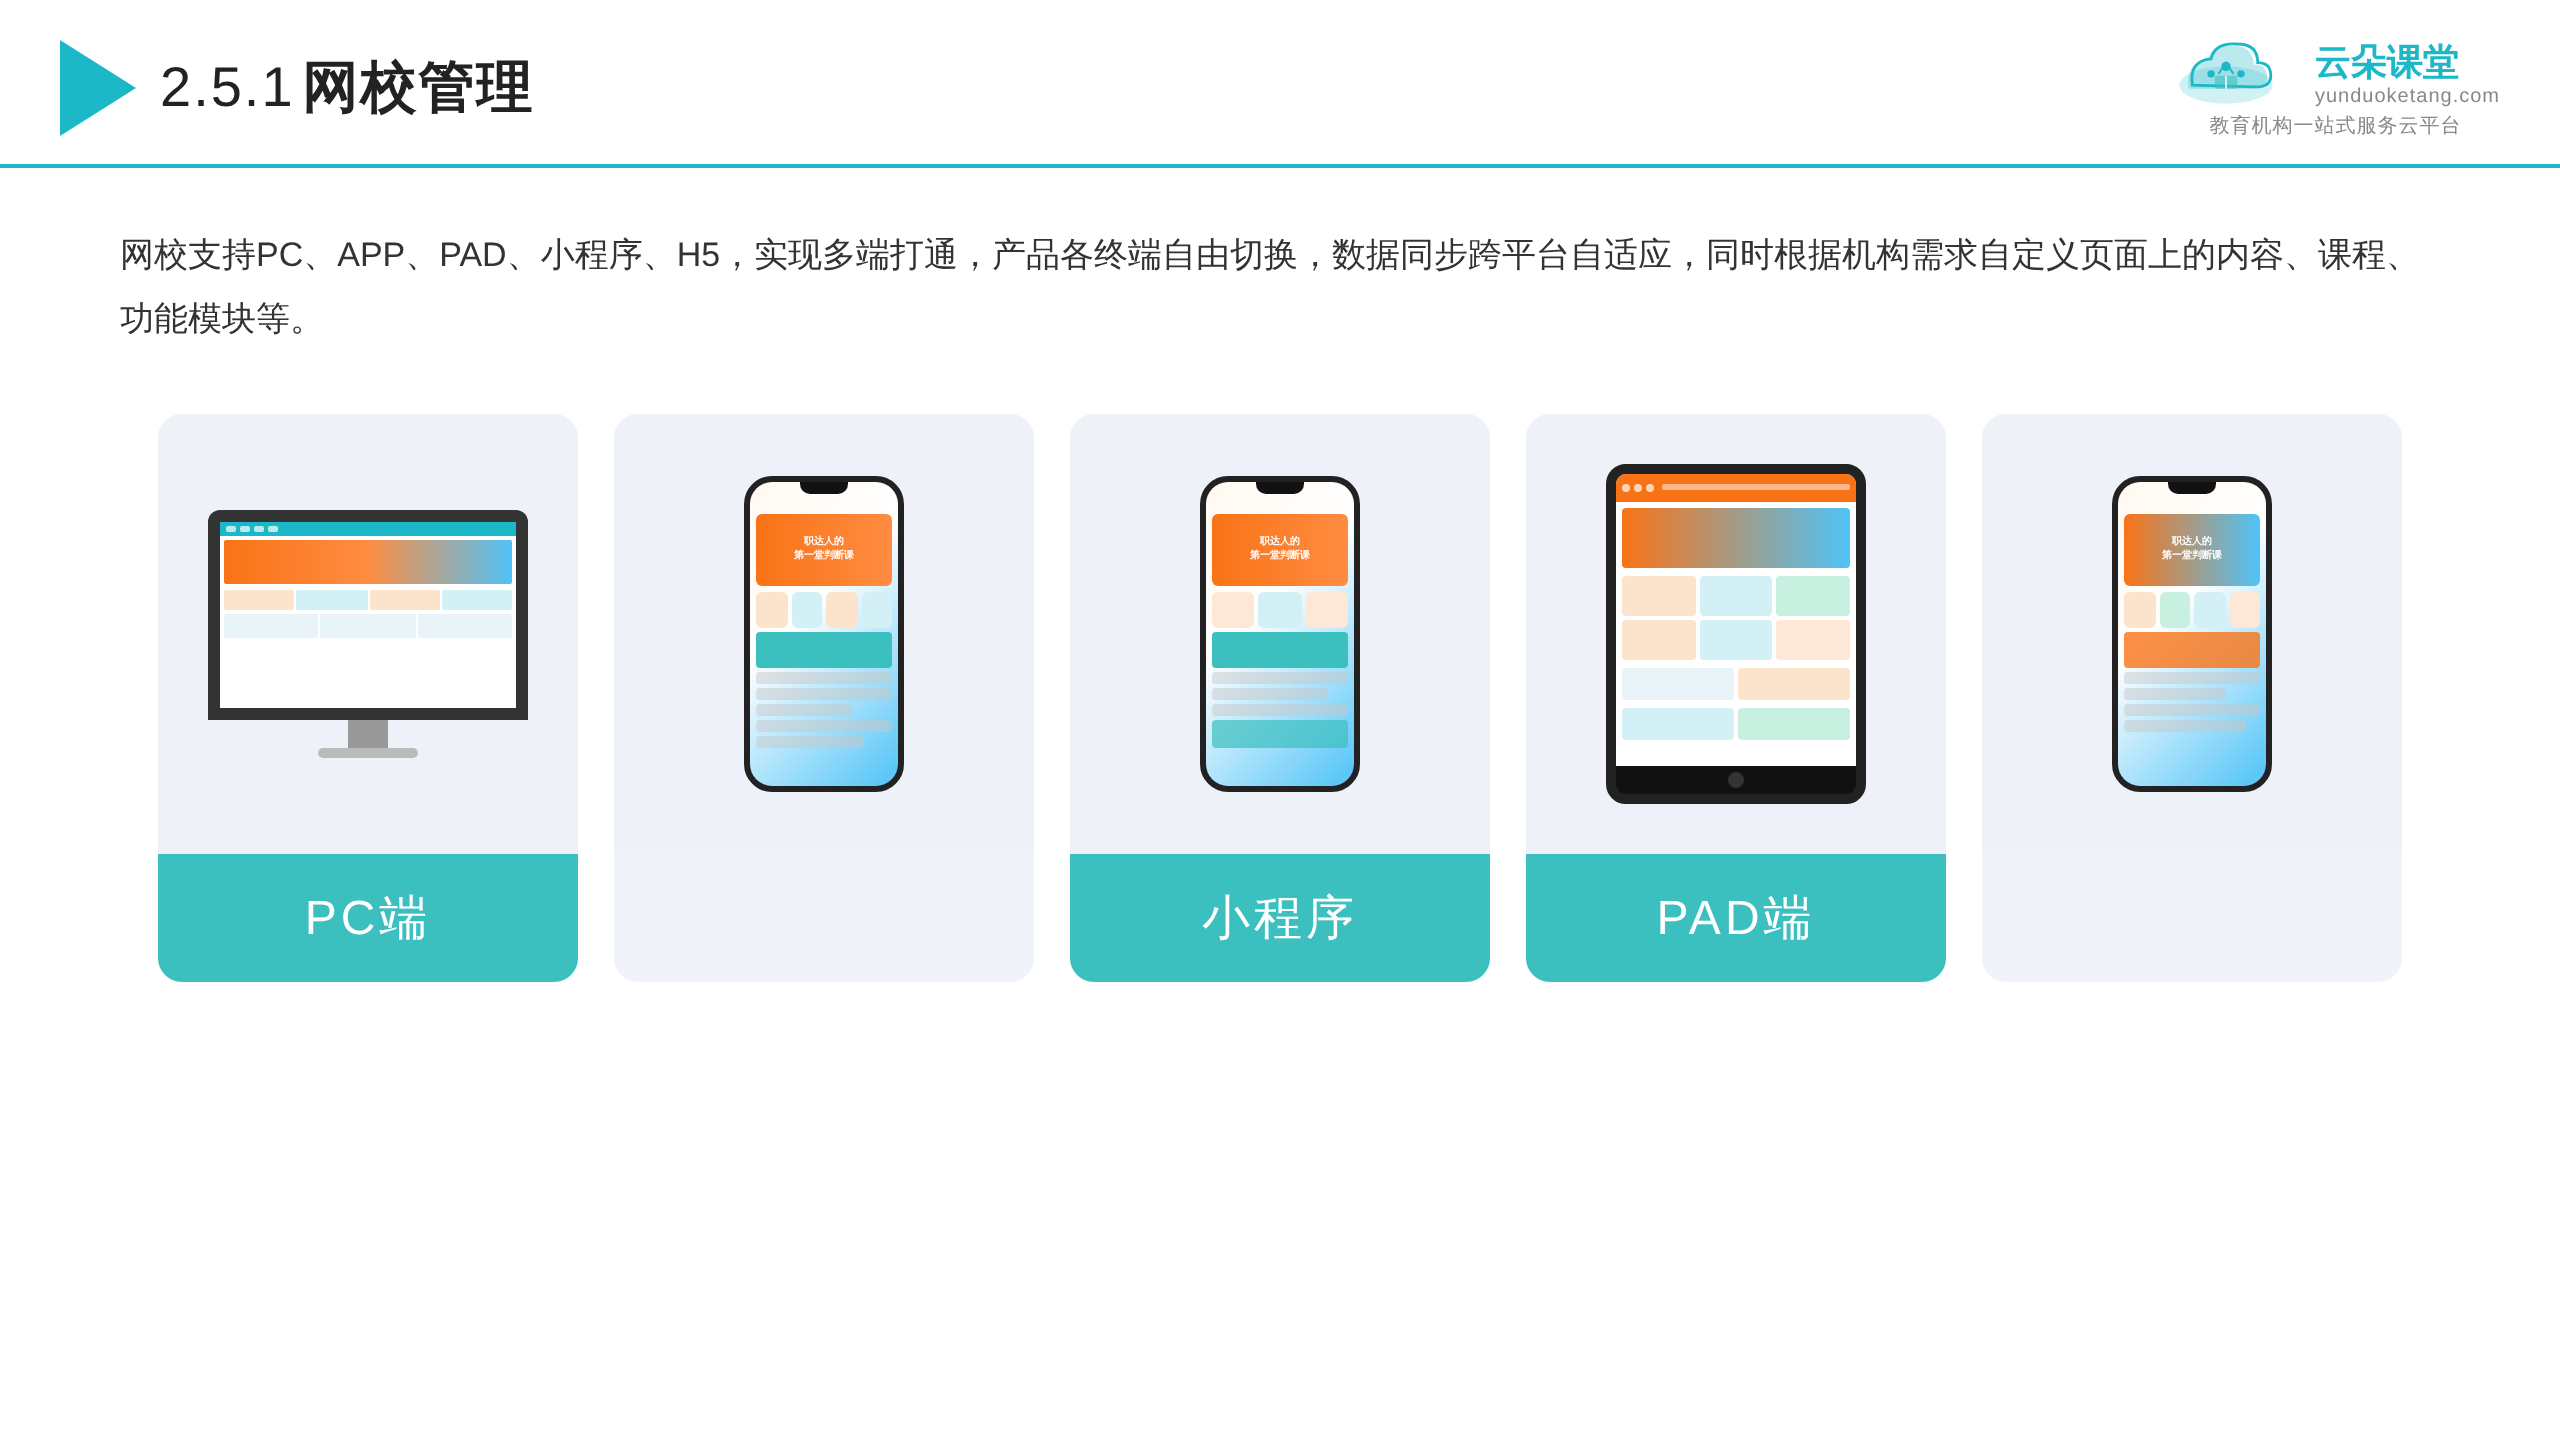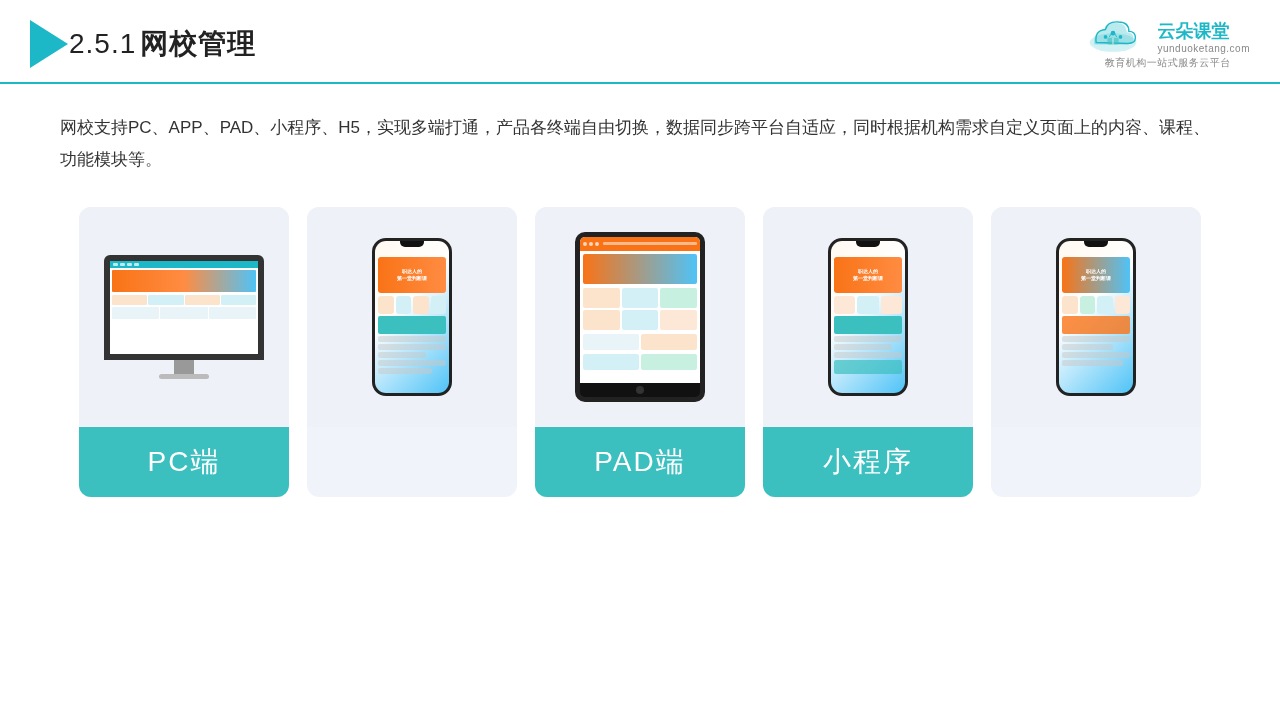--- a/index.html
+++ b/index.html
@@ -16,21 +16,21 @@
     .header {
       display: flex;
       align-items: center;
       justify-content: space-between;
       padding: 18px 30px 12px 30px;
       border-bottom: 2px solid #1db8c8;
     }
     .header-left {
       display: flex;
       align-items: center;
-      gap: 1px;
+      gap: 12px;
     }
     .play-icon {
       width: 0;
       height: 0;
       border-top: 24px solid transparent;
       border-bottom: 24px solid transparent;
       border-left: 38px solid #1db8c8;
     }
     .header-title {
       font-size: 28px;
@@ -105,21 +105,21 @@
       justify-content: center;
       padding: 16px;
       background: #eef2f8;
     }
 
     .card-label {
       width: 100%;
       background: #3cbfbf;
       color: #fff;
       text-align: center;
-      font-size: 28px;
+      font-size: 24px;
       padding: 16px 0;
       font-weight: 500;
       letter-spacing: 2px;
     }
     .monitor-screen {
       width: 160px;
       height: 105px;
       background: #222;
       border-radius: 6px 6px 0 0;
       border: 6px solid #333;
@@ -433,20 +433,45 @@
           <div class="phone-list-item" style="width:70%;"></div>
           <div class="phone-list-item"></div>
           <div class="phone-list-item" style="width:80%;"></div>
         </div>
       </div>
     </div>
   </div>
 
   <div class="card">
     <div class="card-image">
+      <div class="phone-mockup">
+        <div class="phone-notch"></div>
+        <div class="phone-screen">
+          <div style="height:8px;"></div>
+          <div class="phone-screen-banner" style="background:linear-gradient(90deg,#f97316,#ff8c42);">
+            <div class="phone-banner-text">职达人的<br>第一堂判断课</div>
+          </div>
+          <div class="phone-icons-row">
+            <div class="phone-icon-item" style="background:#fde8d8;"></div>
+            <div class="phone-icon-item" style="background:#d4f0f7;"></div>
+            <div class="phone-icon-item" style="background:#fde8d8;"></div>
+          </div>
+          <div class="phone-teal-block"></div>
+          <div class="phone-list-item"></div>
+          <div class="phone-list-item" style="width:85%;"></div>
+          <div class="phone-list-item"></div>
+          <div style="height:14px;background:#3cbfbf;border-radius:2px;margin-bottom:2px;opacity:0.7;"></div>
+        </div>
+      </div>
+    </div>
+    <div class="card-label">小程序</div>
+  </div>
+
+  <div class="card">
+    <div class="card-image">
       <div class="tablet-mockup">
         <div class="tablet-screen">
           <div class="tablet-header">
             <div class="tablet-header-dot"></div>
             <div class="tablet-header-dot"></div>
             <div class="tablet-header-dot"></div>
             <div style="flex:1;height:3px;background:rgba(255,255,255,0.5);border-radius:1px;margin-left:2px;"></div>
           </div>
           <div class="tablet-content">
             <div class="tablet-banner"></div>
@@ -473,45 +498,20 @@
     </div>
     <div class="card-label">PAD端</div>
   </div>
 
   <div class="card">
     <div class="card-image">
       <div class="phone-mockup">
         <div class="phone-notch"></div>
         <div class="phone-screen">
           <div style="height:8px;"></div>
-          <div class="phone-screen-banner" style="background:linear-gradient(90deg,#f97316,#ff8c42);">
-            <div class="phone-banner-text">职达人的<br>第一堂判断课</div>
-          </div>
-          <div class="phone-icons-row">
-            <div class="phone-icon-item" style="background:#fde8d8;"></div>
-            <div class="phone-icon-item" style="background:#d4f0f7;"></div>
-            <div class="phone-icon-item" style="background:#fde8d8;"></div>
-          </div>
-          <div class="phone-teal-block"></div>
-          <div class="phone-list-item"></div>
-          <div class="phone-list-item" style="width:85%;"></div>
-          <div class="phone-list-item"></div>
-          <div style="height:14px;background:#3cbfbf;border-radius:2px;margin-bottom:2px;opacity:0.7;"></div>
-        </div>
-      </div>
-    </div>
-    <div class="card-label">小程序</div>
-  </div>
-
-  <div class="card">
-    <div class="card-image">
-      <div class="phone-mockup">
-        <div class="phone-notch"></div>
-        <div class="phone-screen">
-          <div style="height:8px;"></div>
           <div class="phone-screen-banner" style="background:linear-gradient(90deg,#f97316,#4fc3f7);">
             <div class="phone-banner-text">职达人的<br>第一堂判断课</div>
           </div>
           <div class="phone-icons-row">
             <div class="phone-icon-item" style="background:#fce4cc;"></div>
             <div class="phone-icon-item" style="background:#c8f0e0;"></div>
             <div class="phone-icon-item" style="background:#d4f0f7;"></div>
             <div class="phone-icon-item" style="background:#fde8d8;"></div>
           </div>
           <div class="phone-teal-block" style="background:#f97316;opacity:0.8;"></div>

